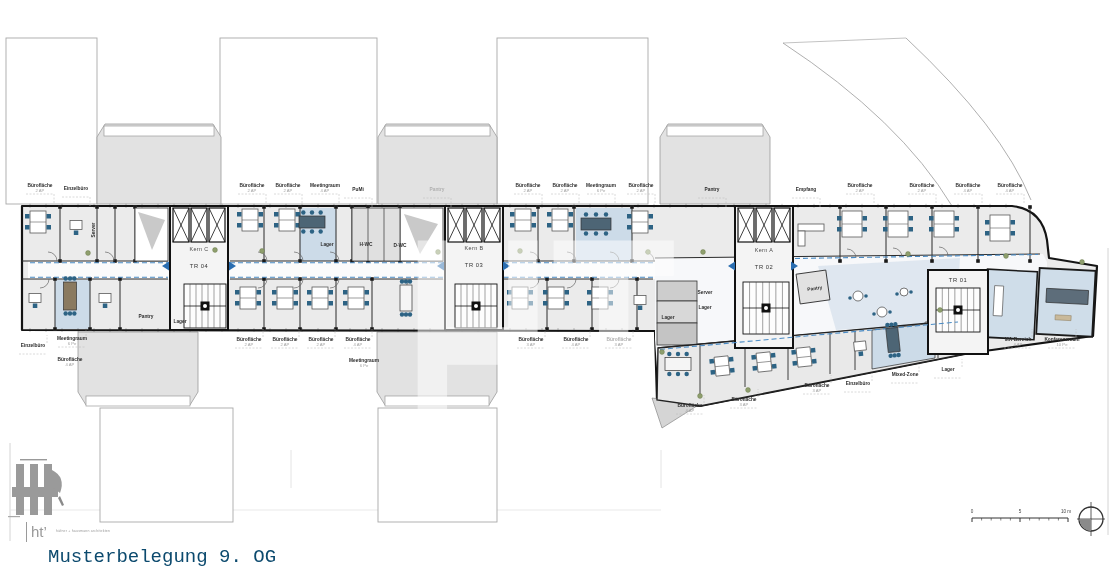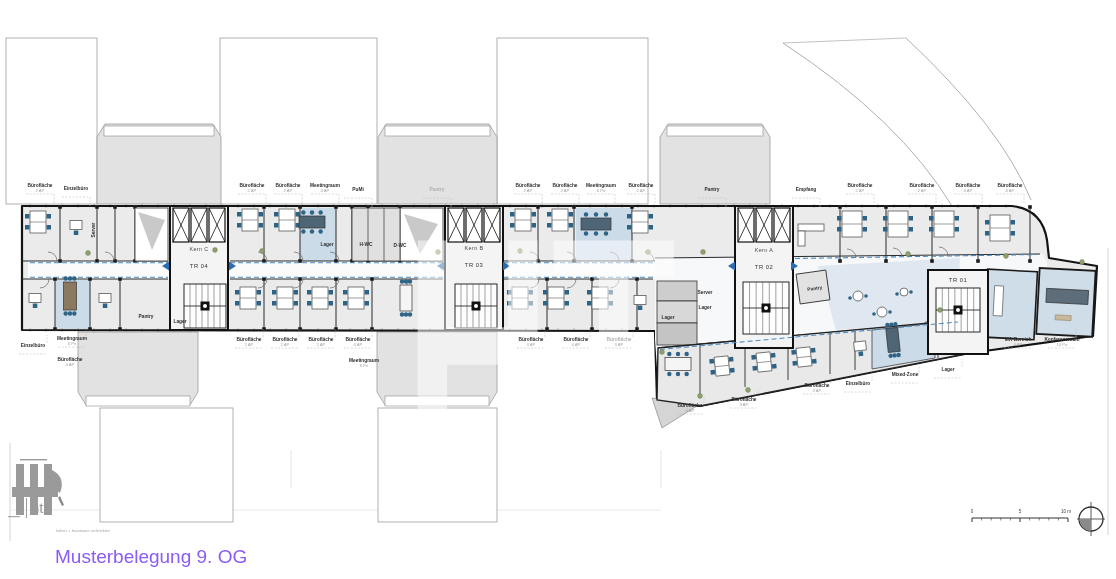--- a/index.html
+++ b/index.html
@@ -5,22 +5,22 @@
   html,body{margin:0;padding:0;background:#fff;}
   .canvas{position:relative;width:1116px;height:579px;background:#ffffff;overflow:hidden;
           font-family:"Liberation Sans",sans-serif;}
   svg text{font-family:"Liberation Sans",sans-serif;}
   .lbl{font-size:4.8px;fill:#2e2e2e;font-weight:bold;}
   .lbl-m{font-size:4.8px;fill:#b0b0b0;font-weight:bold;}
   .sub{font-size:4.2px;fill:#a2a2a2;}
   .kern{font-size:5.4px;fill:#4a4a4a;letter-spacing:.4px;}
   .tr{font-size:5.8px;fill:#333;letter-spacing:.5px;}
   .tick-lb{font-size:4.6px;fill:#444;}
-  .title{position:absolute;left:55px;top:546px;font-size:19px;color:#8b5cf6;}
-  .logo-mark{position:absolute;left:26px;top:498px;font-size:15px;color:#9a9a9a;
+  .title{position:absolute;left:48px;top:546px;font-size:19px;color:#0c4a6e;font-family:Liberation Mono, monospace;}
+  .logo-mark{position:absolute;left:26px;top:522px;font-size:15px;color:#9a9a9a;
              border-left:1px solid #9a9a9a;padding-left:4px;line-height:20px;}
   .logo-firm{position:absolute;left:56px;top:529px;font-size:3.5px;color:#999;letter-spacing:.2px;}
 </style>
 </head>
 <body>
 
 <div class="canvas">
 <svg viewBox="0 0 1116 579" width="1116" height="579">
 
   <g stroke="#c9c9c9" stroke-width="0.8">

